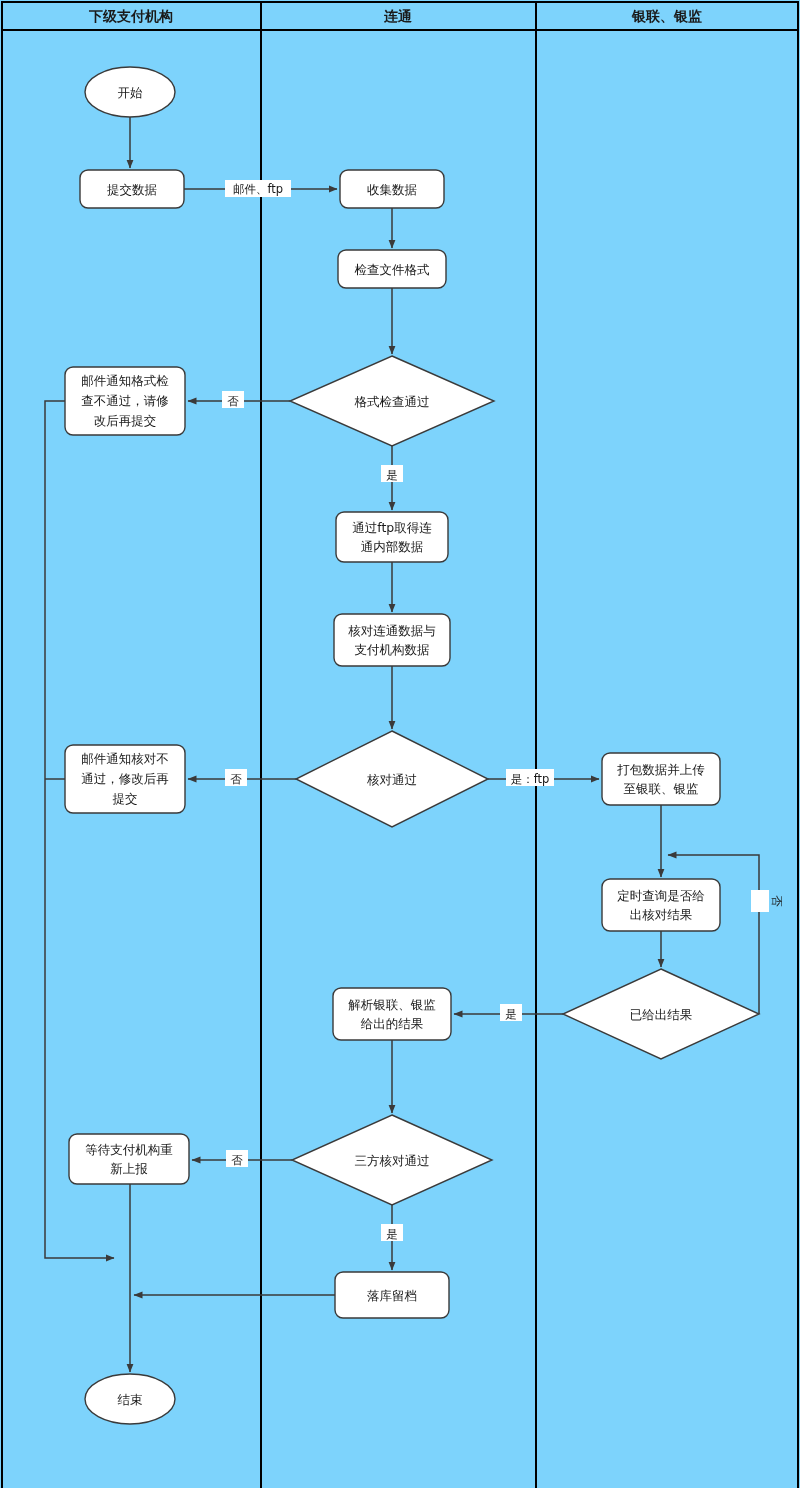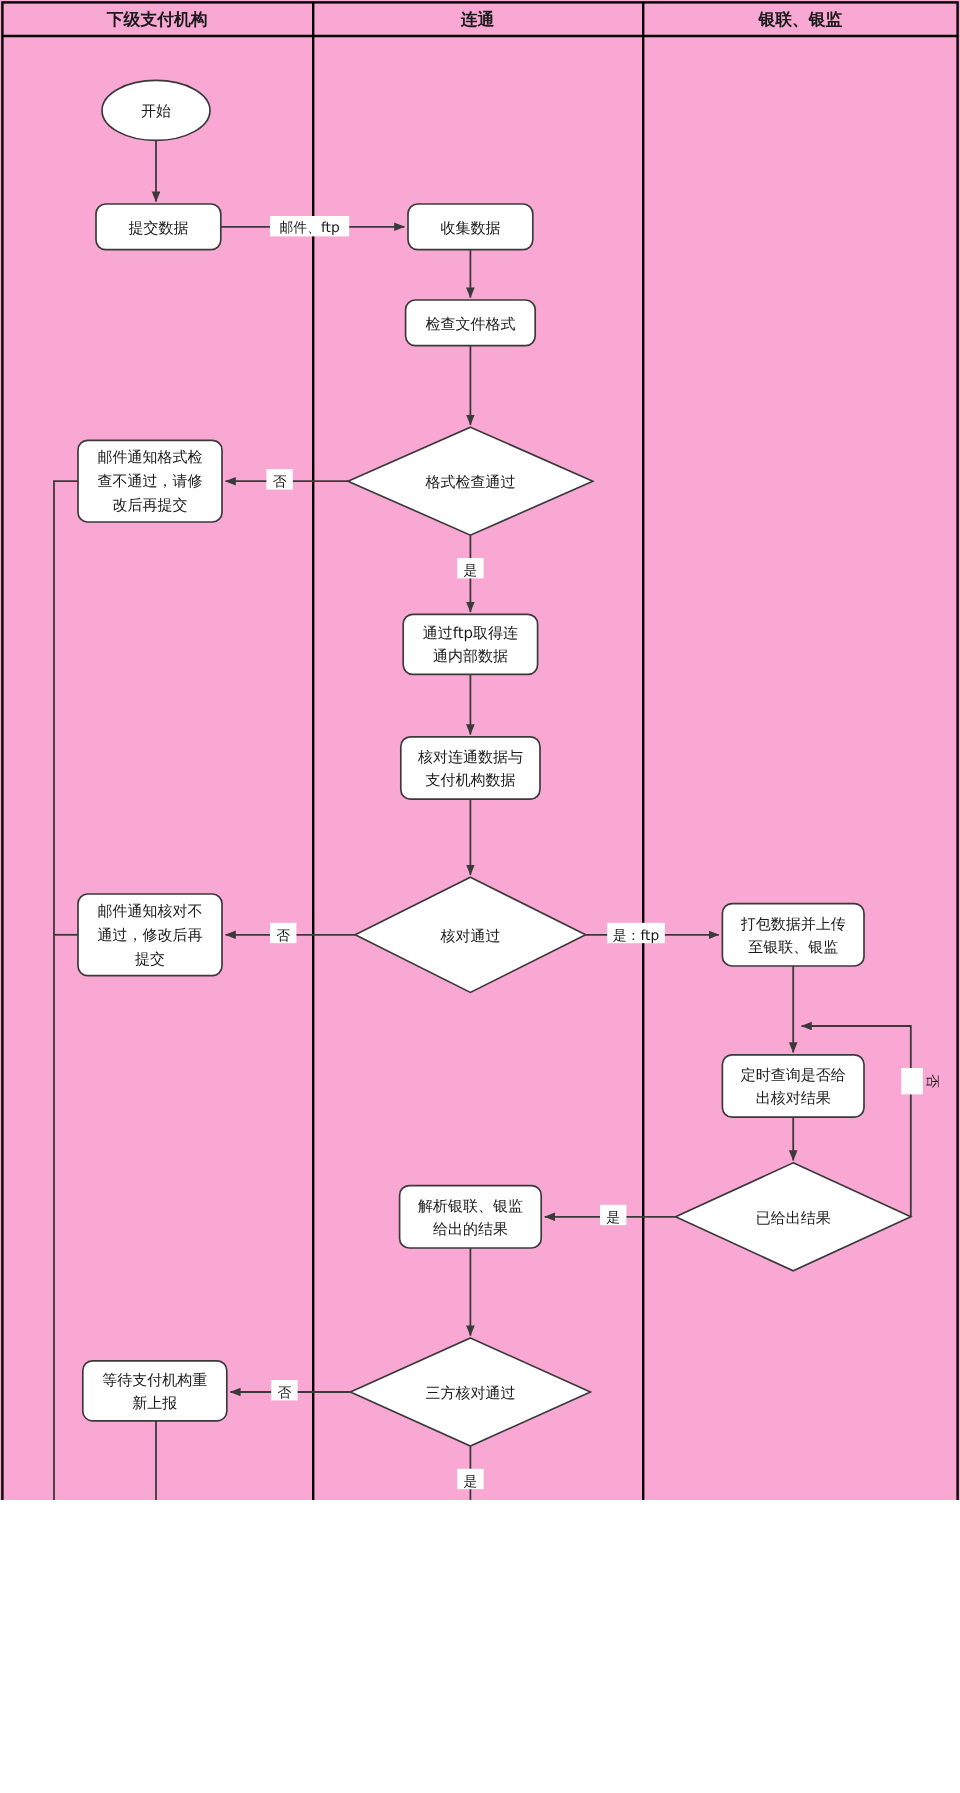--- a/index.html
+++ b/index.html
@@ -6,22 +6,22 @@
     margin: 0;
     padding: 0;
     background: #ffffff;
   }
   body {
     font-family: "DejaVu Sans", "Liberation Sans", sans-serif;
   }
   #page {
     position: relative;
     width: 800px;
-    height: 1250px;
-    background: #f9a8d4;
+    height: 1488px;
+    background: #7dd3fc;
     overflow: hidden;
   }
   #diagram-svg {
     position: absolute;
     left: 0;
     top: 0;
     width: 800px;
     height: 1494px;
   }
   .lane-header-text {

